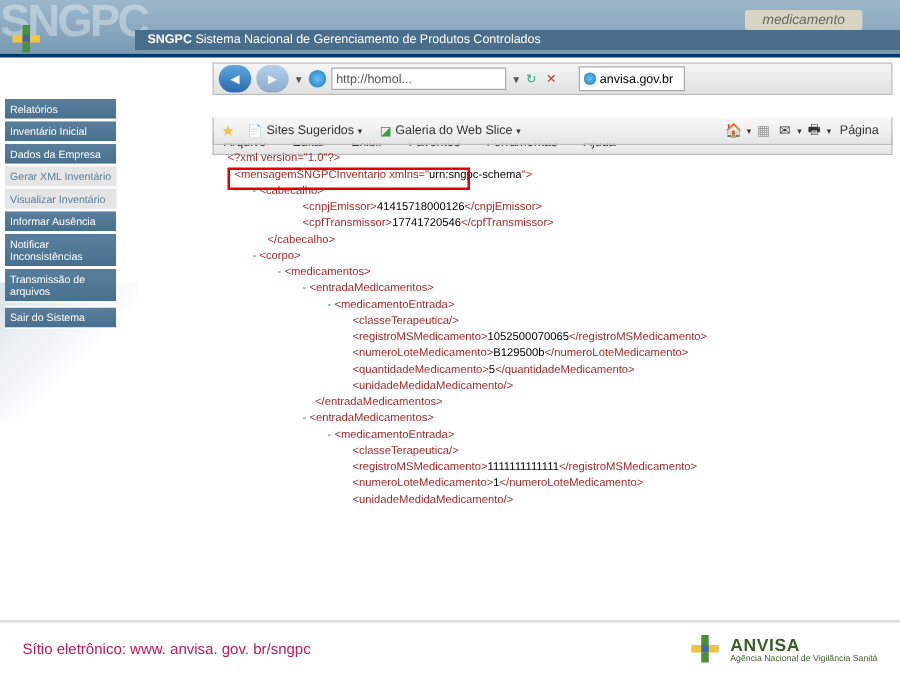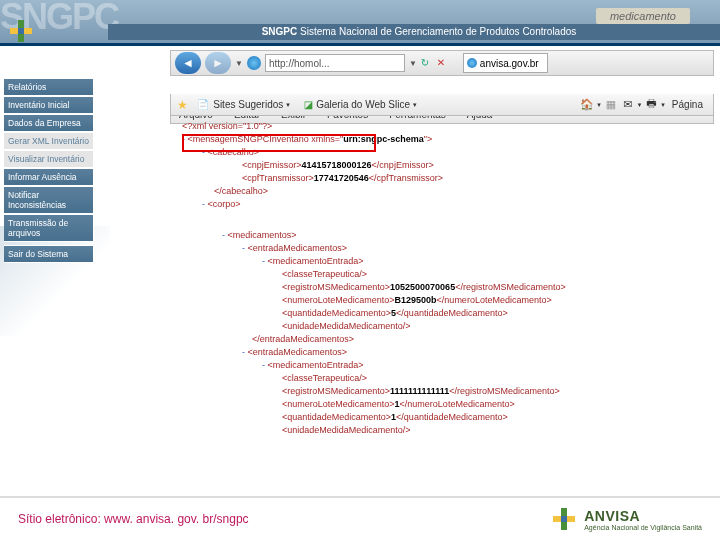--- a/index.html
+++ b/index.html
@@ -2,21 +2,21 @@
 <html><head>
 <meta charset="utf-8">
 <style>
   * { box-sizing: border-box; margin: 0; padding: 0; }
   body { font-family: Tahoma, Verdana, sans-serif; font-size: 10px; background: #fff; width: 720px; height: 540px; overflow: hidden; position: relative; }
   
   .topbar { height: 46px; background: linear-gradient(#9db8cc, #7a99b3); position: relative; border-bottom: 3px solid #003a6b; }
   .logo-bg { position: absolute; left: 0; top: -4px; font-size: 36px; font-weight: bold; color: rgba(255,255,255,0.35); letter-spacing: -2px; }
   .logo-sq { position: absolute; left: 8px; top: 18px; width: 26px; height: 26px; }
   .logo-sq svg { width: 100%; height: 100%; }
-  .title-bar { position: absolute; left: 108px; top: 24px; right: 0; height: 16px; background: #4a6d8c; color: #fff; font-size: 10px; line-height: 16px; padding-left: 10px; text-align: center; }
+  .title-bar { position: absolute; left: 108px; top: 24px; right: 0; height: 16px; background: #4a6d8c; color: #fff; font-size: 10px; line-height: 16px; padding-left: 10px; }
   .title-bar b { font-weight: bold; }
   .med-label { position: absolute; right: 30px; top: 8px; background: #d8d4c4; color: #666; font-size: 11px; padding: 2px 14px; border-radius: 2px; font-style: italic; }
   
   .browser-nav { position: absolute; left: 170px; top: 50px; right: 6px; height: 26px; background: linear-gradient(#f5f5f5,#e0e0e0); border: 1px solid #bbb; display: flex; align-items: center; gap: 4px; padding: 0 4px; }
   .nav-btn { width: 26px; height: 22px; background: linear-gradient(#5fa8e0,#2a6bb0); border-radius: 12px; position: relative; }
   .nav-btn.fwd { opacity: .45; }
   .nav-arrow { position: absolute; left: 50%; top: 50%; transform: translate(-50%,-50%); color: #fff; font-size: 12px; }
   .ie-icon { width: 14px; height: 14px; background: radial-gradient(#6cc1f0,#1977c2); border-radius: 50%; position: relative; }
   .url-box { flex: 0 0 100px; height: 18px; border: 1px solid #aaa; background:#fff; font-size: 10px; padding: 1px 3px; color: #555; }
   .small-icon { width: 12px; height: 12px; display:inline-block; }
@@ -32,26 +32,26 @@
   .tb-ico { width: 14px; height: 14px; display:inline-flex; align-items:center; justify-content:center; font-size: 11px; }
   
   .sidebar { position: absolute; left: 4px; top: 78px; width: 90px; }
   .sb-item { background: linear-gradient(#5a7f9c,#47708e); color: #fff; font-size: 8.5px; padding: 3px 4px; border: 1px solid #fff; border-left: none; margin-bottom: 0; line-height: 10px; cursor: pointer; }
   .sb-item.sel { background: #e5e5e5; color: #5a7f9c; }
   .sb-gap { height: 3px; }
   .sb-fade { position: absolute; left: 0; top: 226px; width: 110px; height: 110px; background: linear-gradient(135deg, #d8e2e9, #fff 60%); z-index: -1; }
   
   .xml-view { position: absolute; left: 176px; top: 120px; right: 8px; bottom: 52px; font-family: Verdana, sans-serif; font-size: 9px; line-height: 13px; color: #222; overflow: hidden; white-space: nowrap; }
   .tag { color: #a52a2a; }
-  .txt { color: #000; font-weight: bold; }
+  .txt { color: #000; font-weight: normal; }
   .dash { color: #3366cc; }
   .attr { color: #a52a2a; }
   .ind0 { padding-left: 6px; }
   .ind1 { padding-left: 26px; }
-  .ind2 { padding-left: 46px; margin-top: 18px; }
+  .ind2 { padding-left: 46px; }
   .ind3 { padding-left: 66px; }
   .ind4 { padding-left: 86px; }
   .ind5 { padding-left: 106px; }
   .ind2b { padding-left: 38px; }
   
   .redbox { position: absolute; left: 182px; top: 134px; width: 194px; height: 18px; border: 2px solid #e00000; }
   
   .footer { position: absolute; left: 0; bottom: 0; right: 0; height: 44px; border-top: 2px solid #dcdcdc; background: #fff; display: flex; align-items: center; justify-content: space-between; padding: 0 18px; }
   .footer-left { font-size: 12px; color: #be185d; }
   .footer-right { display:flex; align-items:center; gap:8px; }
@@ -166,21 +166,20 @@
   <div class="ind5"><span class="tag">&lt;registroMSMedicamento&gt;</span><span class="txt">1052500070065</span><span class="tag">&lt;/registroMSMedicamento&gt;</span></div>
   <div class="ind5"><span class="tag">&lt;numeroLoteMedicamento&gt;</span><span class="txt">B129500b</span><span class="tag">&lt;/numeroLoteMedicamento&gt;</span></div>
   <div class="ind5"><span class="tag">&lt;quantidadeMedicamento&gt;</span><span class="txt">5</span><span class="tag">&lt;/quantidadeMedicamento&gt;</span></div>
   <div class="ind5"><span class="tag">&lt;unidadeMedidaMedicamento/&gt;</span></div>
   <div class="ind3" style="padding-left:76px;"><span class="tag">&lt;/entradaMedicamentos&gt;</span></div>
   <div class="ind3"><span class="dash">-&nbsp;</span><span class="tag">&lt;entradaMedicamentos&gt;</span></div>
   <div class="ind4"><span class="dash">-&nbsp;</span><span class="tag">&lt;medicamentoEntrada&gt;</span></div>
   <div class="ind5"><span class="tag">&lt;classeTerapeutica/&gt;</span></div>
   <div class="ind5"><span class="tag">&lt;registroMSMedicamento&gt;</span><span class="txt">1111111111111</span><span class="tag">&lt;/registroMSMedicamento&gt;</span></div>
   <div class="ind5"><span class="tag">&lt;numeroLoteMedicamento&gt;</span><span class="txt">1</span><span class="tag">&lt;/numeroLoteMedicamento&gt;</span></div>
-  <div class="ind5"><span class="tag">&lt;quantidadeMedicamento&gt;</span><span class="txt">1</span><span class="tag">&lt;/quantidadeMedicamento&gt;</span></div>
   <div class="ind5"><span class="tag">&lt;unidadeMedidaMedicamento/&gt;</span></div>
 </div>
 
 <div class="redbox"></div>
 
 <div class="footer">
   <div class="footer-left">Sítio eletrônico: www. anvisa. gov. br/sngpc</div>
   <div class="footer-right">
     <div class="anvisa-logo">
       <div class="anvisa-mark">

